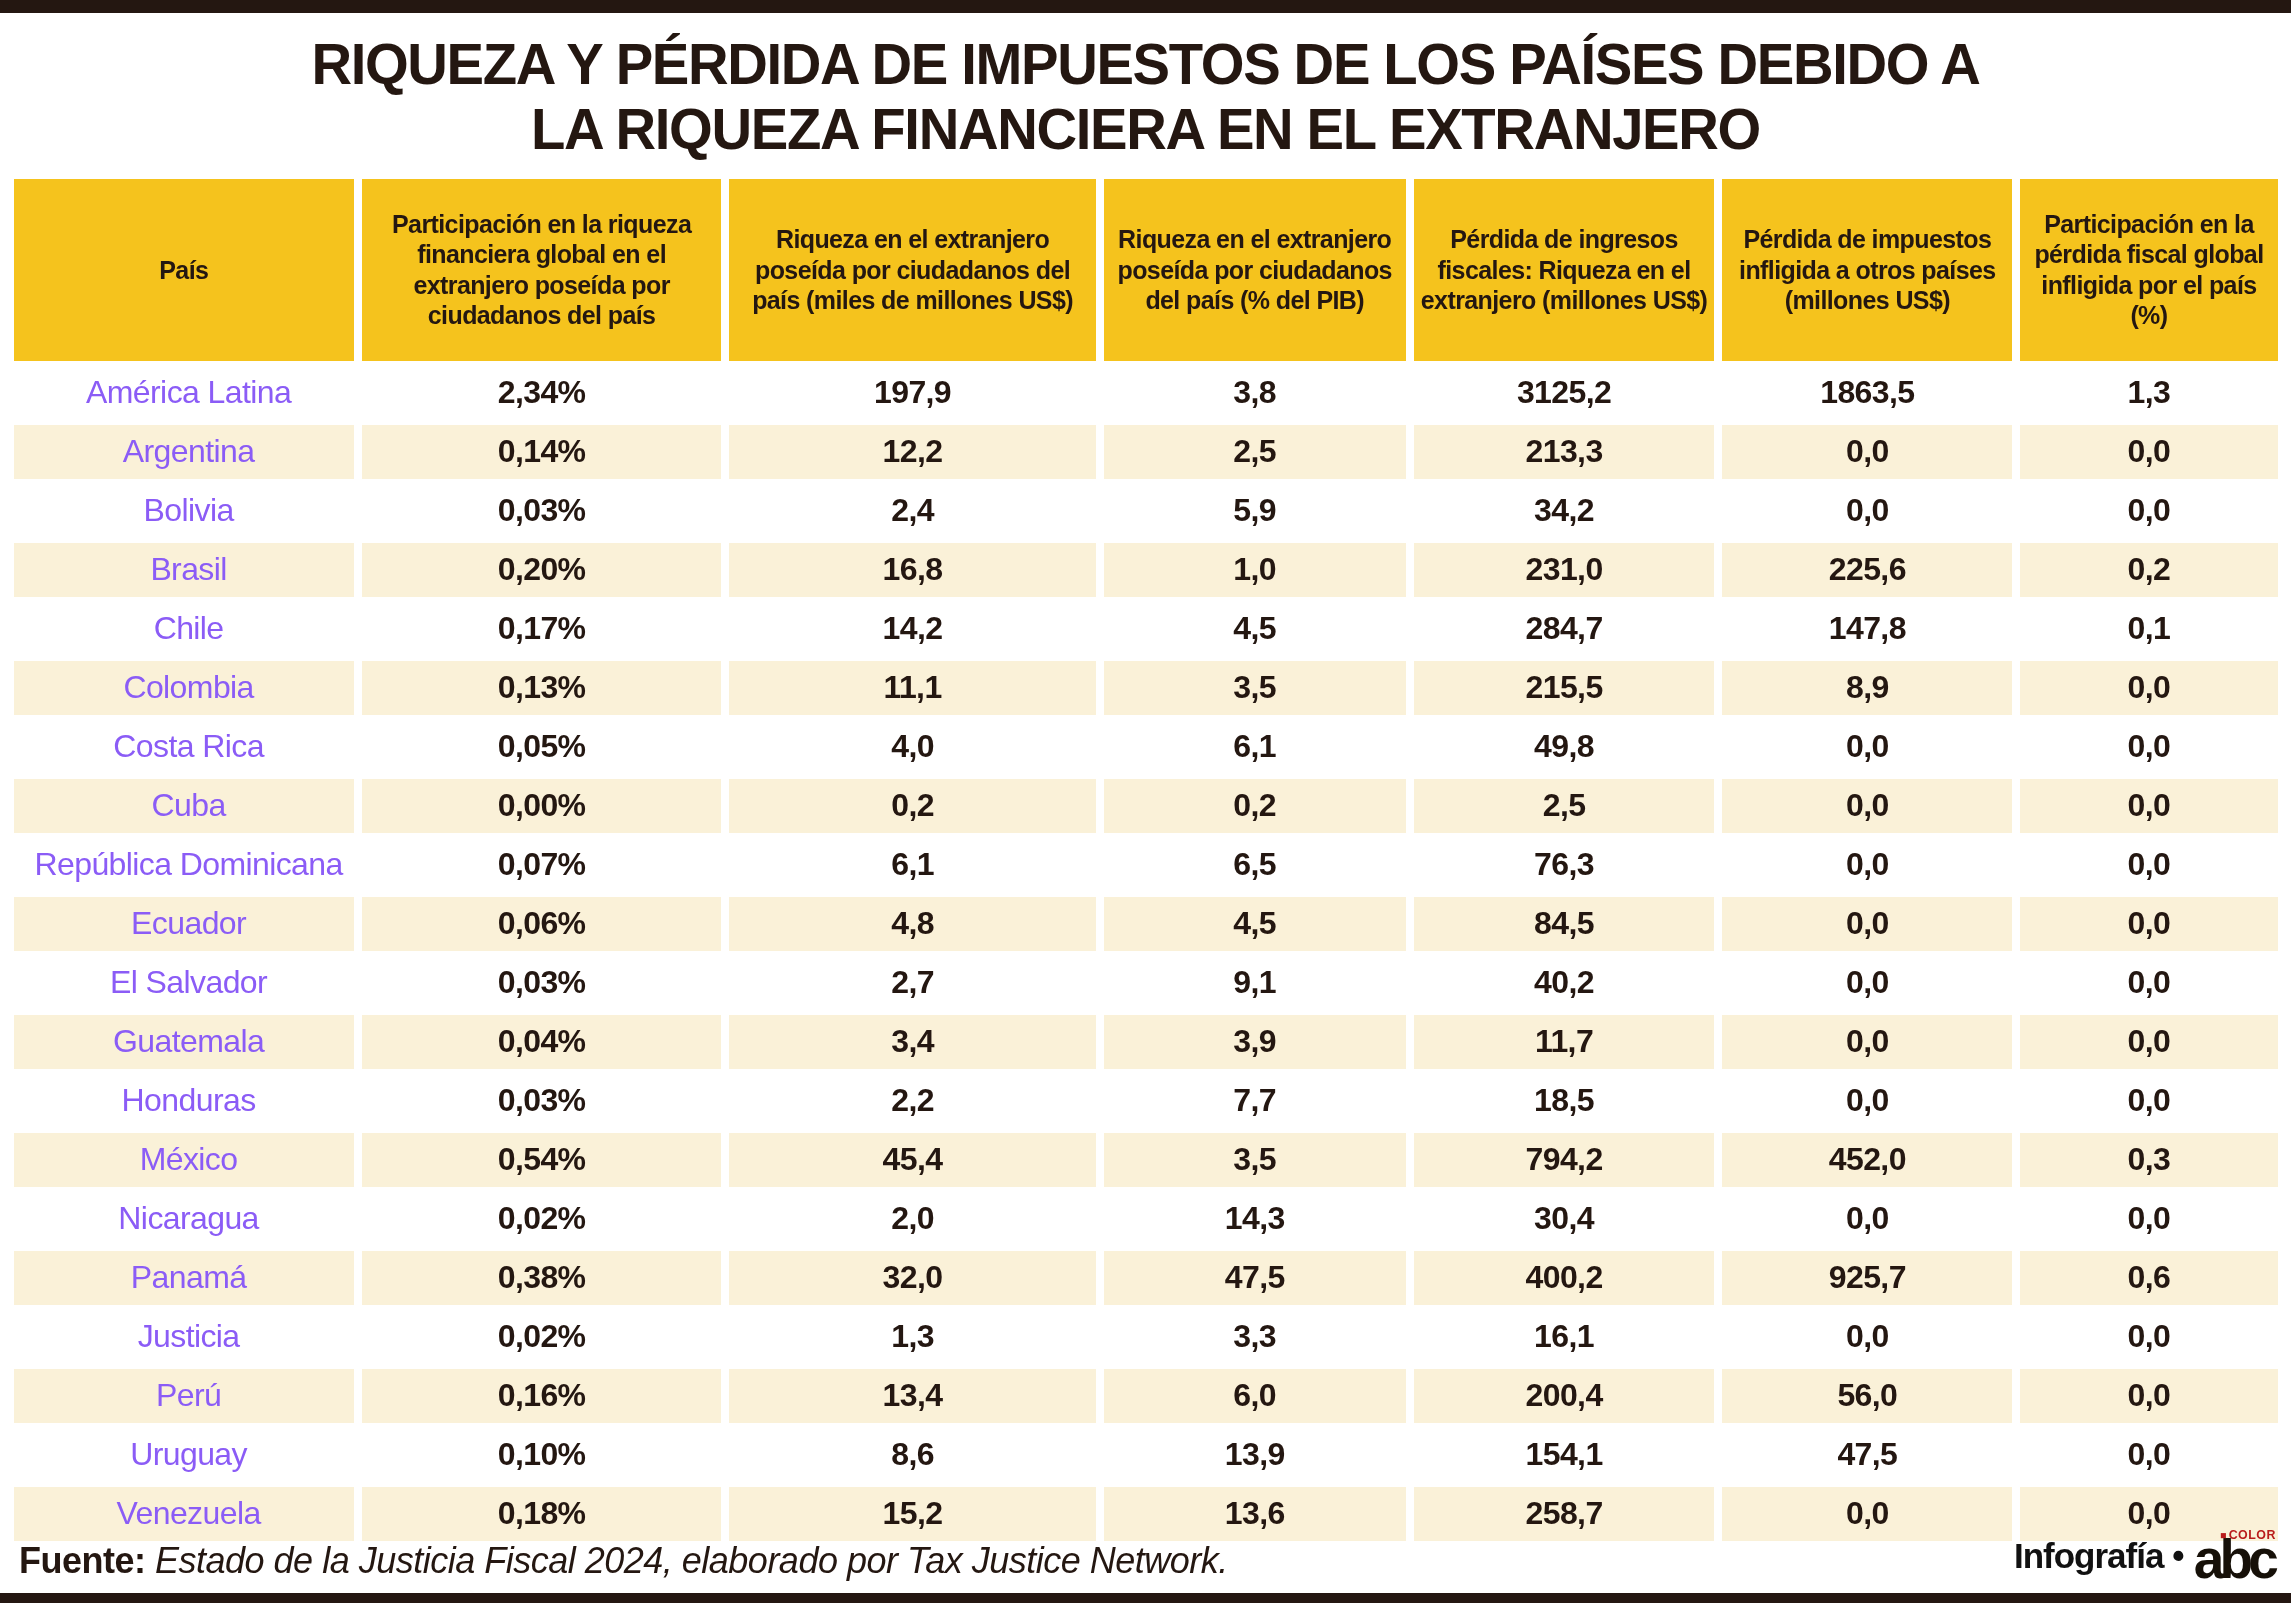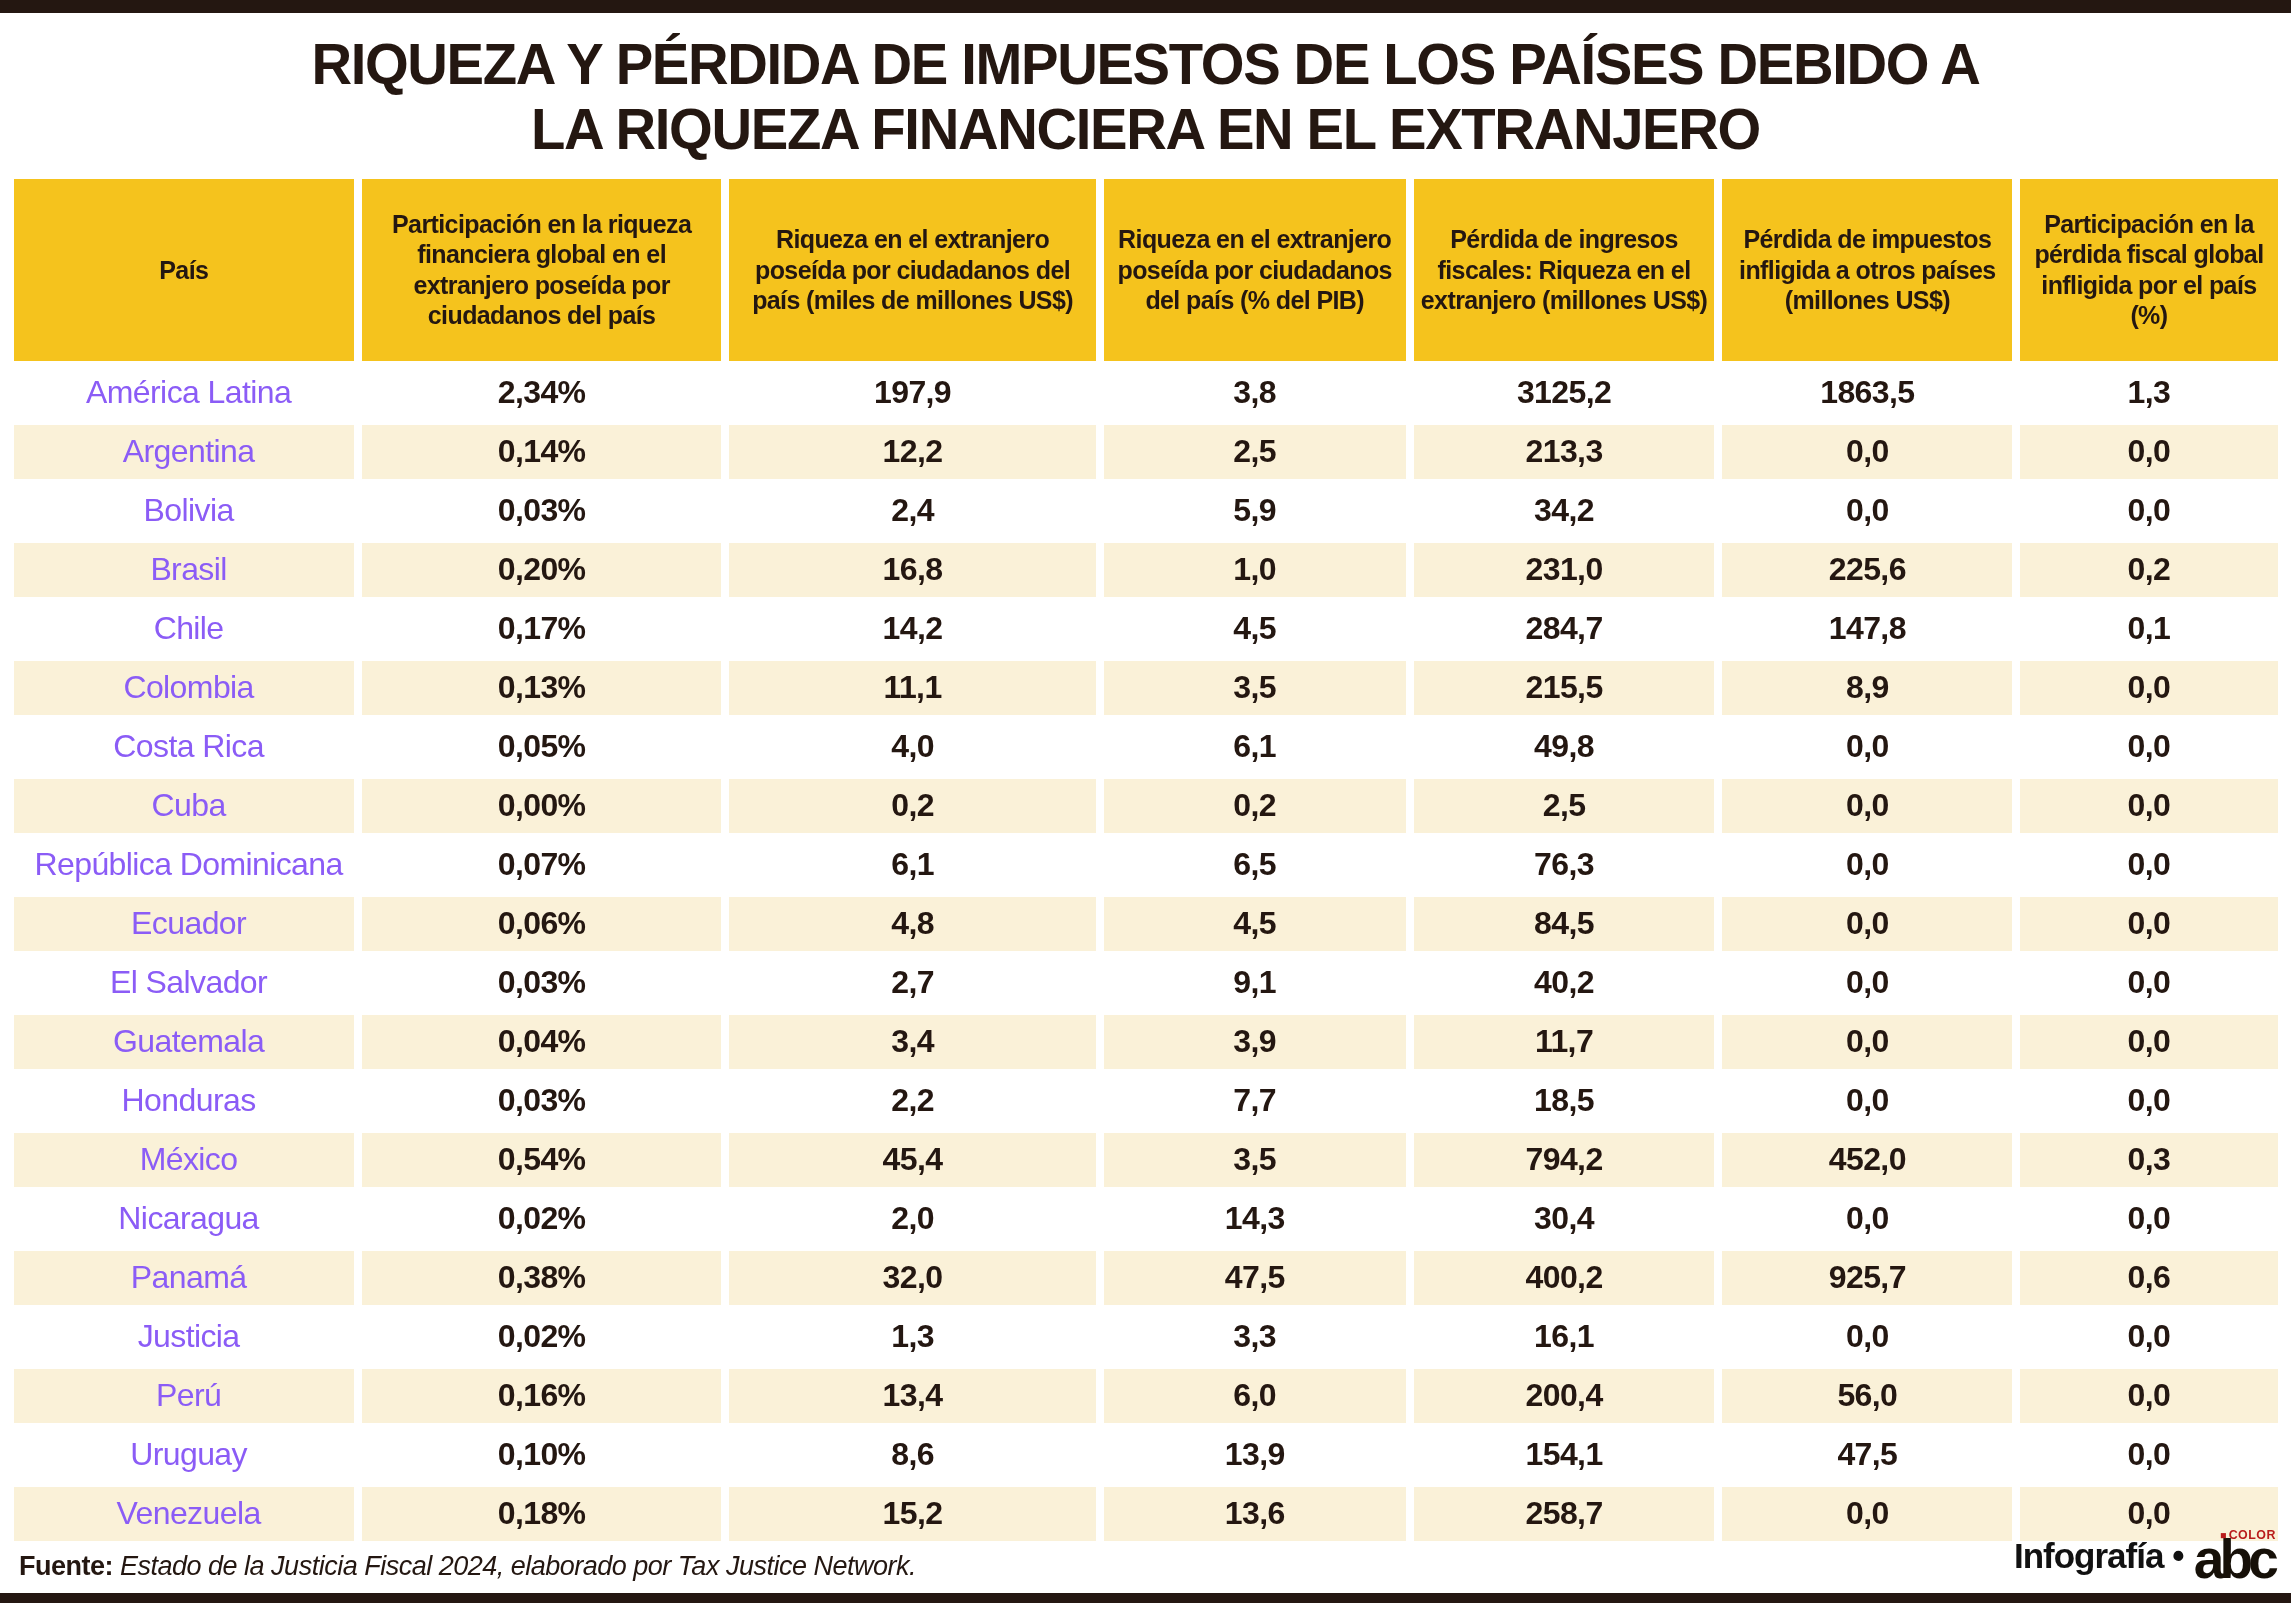--- a/index.html
+++ b/index.html
@@ -68,21 +68,21 @@
     font-weight:bold;
     color:#241711;
   }
   .footer{
     position:absolute;
     left:19px; right:17px; bottom:21px;
     display:flex;
     justify-content:space-between;
     align-items:flex-end;
   }
-  .source{font-size:27px; color:var(--dark); letter-spacing:-0.5px;}
+  .source{font-size:36px; color:var(--dark); letter-spacing:-0.5px;}
   .source .lbl{font-weight:bold;}
   .source .txt{font-style:italic;}
   .credit{
     display:flex; align-items:center; gap:9px;
     color:#111111;
   }
   .credit .infografia{font-weight:bold; font-size:35px; letter-spacing:-1px;}
   .credit .bullet{font-weight:bold; font-size:35px;}
   .abclogo{
     position:relative;

